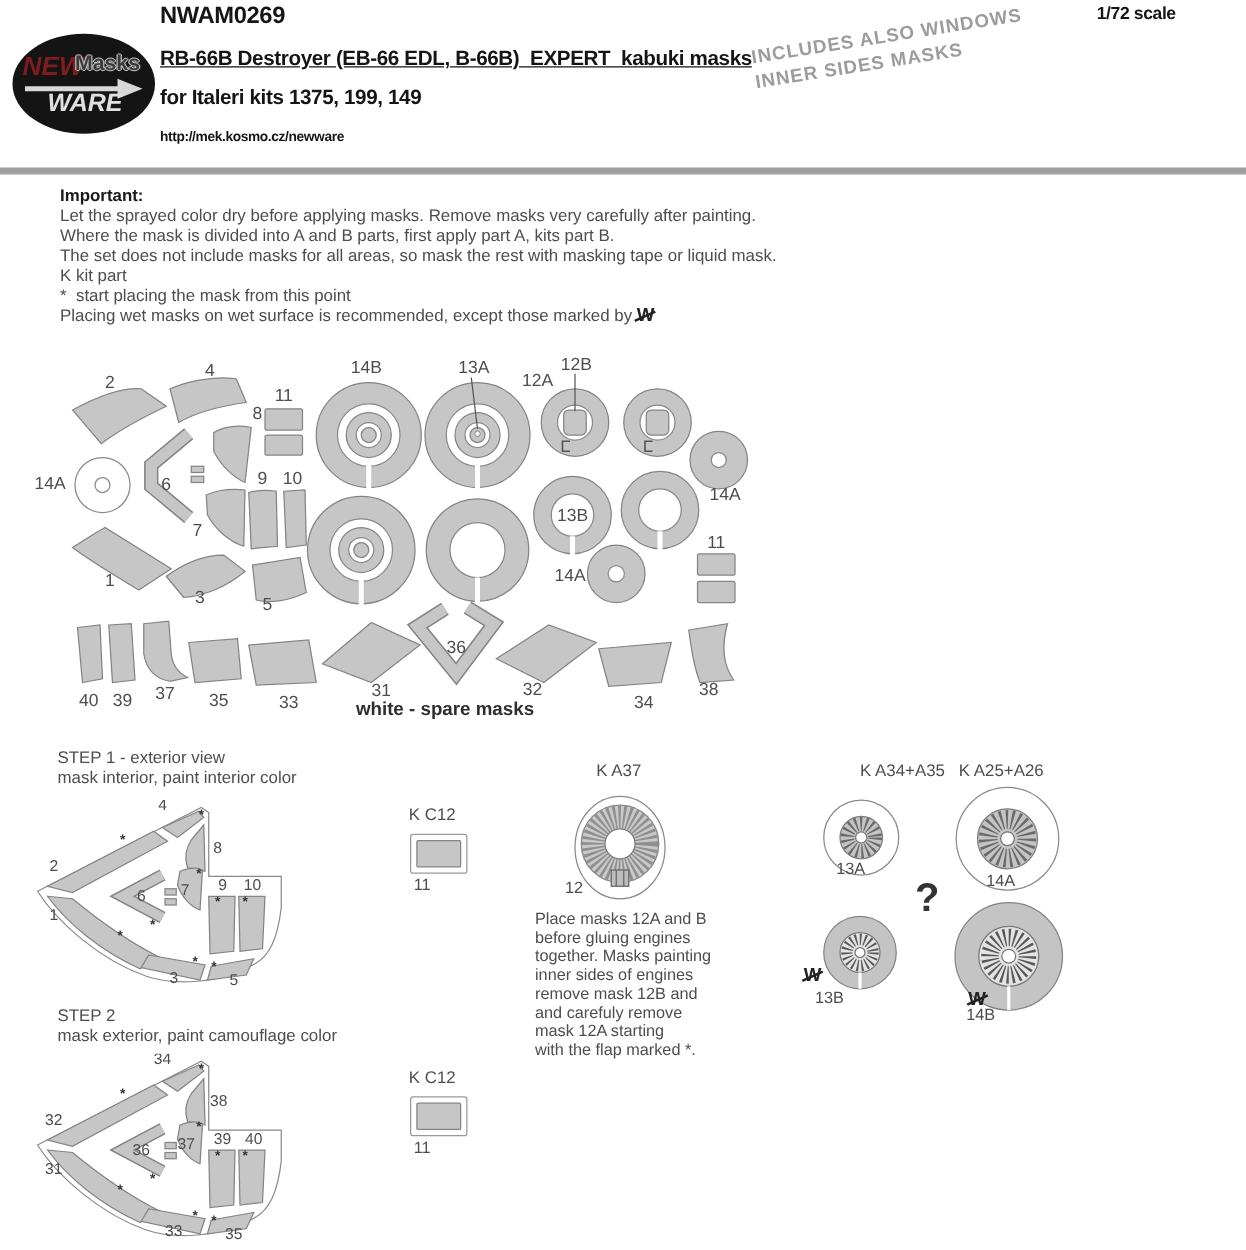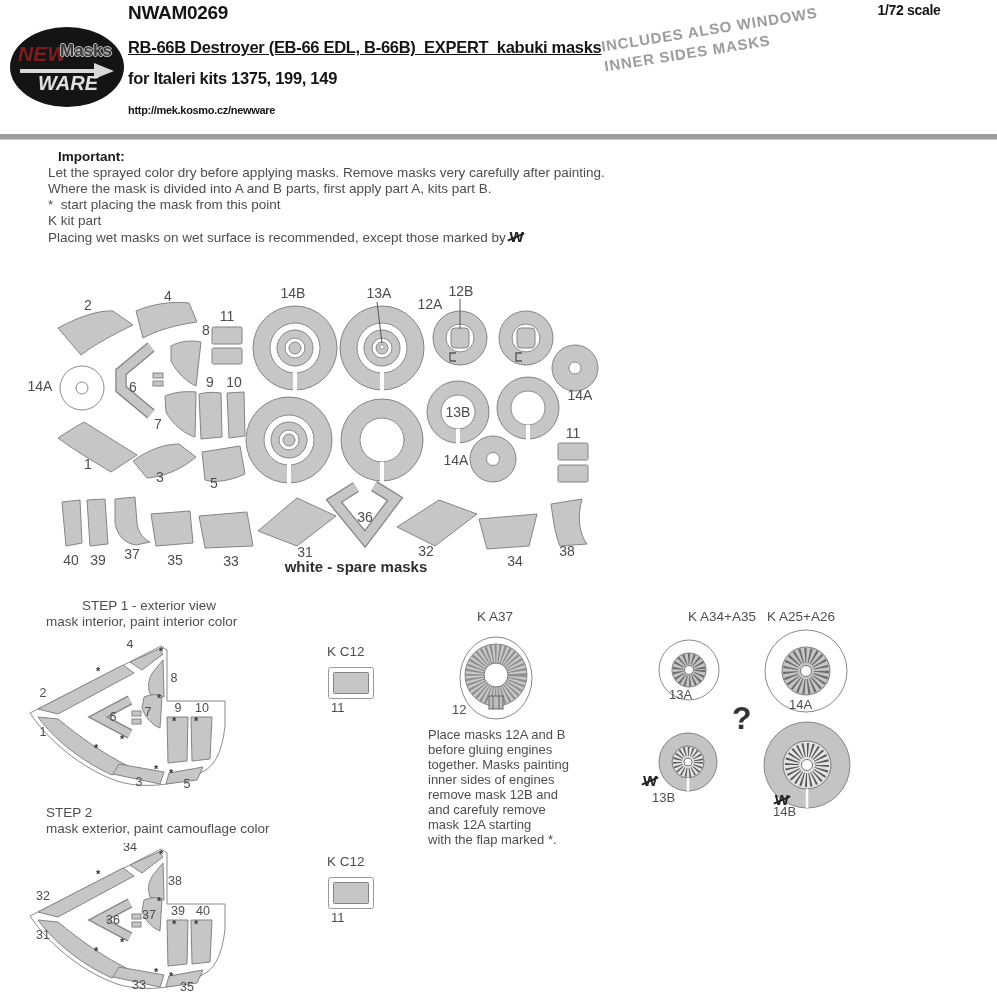--- a/index.html
+++ b/index.html
@@ -9,21 +9,21 @@
   .hbold{font-weight:700;color:#151515;letter-spacing:-0.3px;white-space:pre;}
   .code{font-size:19px;}
   .t1{font-size:16.5px;}
   .t2{font-size:16.5px;}
   .url{font-size:11px;}
   .email{font-size:17px;text-align:right;}
   .scale{font-size:14px;text-align:center;}
   .gray-note{color:#9c9c9c;font-weight:700;font-size:15px;letter-spacing:0.8px;white-space:pre;}
   .divider{left:0;top:134px;width:997px;height:5px;background:#9e9e9e;border-bottom:1px solid #c9c9c9;}
   .imp{font-size:13.5px;color:#4d4d4d;white-space:pre;line-height:16px;}
-  .imp-head{font-size:13.5px;font-weight:700;color:#1a1a1a;margin-left:10px;}
+  .imp-head{font-size:13.5px;font-weight:700;color:#1a1a1a;}
   .sec-title{font-size:13.5px;color:#4d4d4d;white-space:pre;}
   .lbl{font-size:13px;color:#4d4d4d;}
   .note-line{font-size:13px;color:#4d4d4d;line-height:15px;white-space:pre;}
   .qmark{font-size:32px;font-weight:700;color:#333;}
   svg text{font-family:"Liberation Sans",sans-serif;}
   .shape{fill:#c6c6c6;stroke:#848484;stroke-width:1;}
   .wfill{fill:#ffffff;stroke:#8a8a8a;stroke-width:1;}
   .slab{font-size:14px;fill:#4d4d4d;}
   .slab2{font-size:12.5px;fill:#4d4d4d;}
   .cap{font-size:15px;font-weight:700;fill:#2e2e2e;}
@@ -67,22 +67,23 @@
     <div class="gray-note" style="margin-top:3px;">INNER SIDES MASKS</div>
   </div>
 
   <div class="abs divider"></div>
 
   
   <div class="abs imp-head" style="left:48px;top:149px;">Important:</div>
   <div class="abs" style="left:48px;top:165px;">
     <div class="imp">Let the sprayed color dry before applying masks. Remove masks very carefully after painting.</div>
     <div class="imp">Where the mask is divided into A and B parts, first apply part A, kits part B.</div>
+    <div class="imp">The set does not include masks for all areas, so mask the rest with masking tape or liquid mask.</div>
+    <div class="imp">K kit part</div>
     <div class="imp">*  start placing the mask from this point</div>
-    <div class="imp">K kit part</div>
     <div class="imp"><span>Placing wet masks on wet surface is recommended, except those marked by </span><span class="wet">W</span></div>
   </div>
 
   
   <svg class="abs" style="left:0;top:285px;" width="610" height="300" viewBox="0 0 610 300">
 
     <path class="shape" d="M58,43 C80,31 100,25 113,26 L133,40 C112,50 94,60 81,70 Z"></path>
     <path class="shape" d="M136,26 C152,19 172,16 189,18 L197,37 C175,40 155,46 143,53 Z"></path>
     <path class="shape" d="M171,61 C180,56 191,55 201,57 L196,101 C187,97 177,88 171,76 Z"></path>
     <rect class="shape" x="212" y="42" width="30" height="17" rx="1.5"></rect>
@@ -211,21 +212,21 @@
     <text class="slab" x="231" y="281" text-anchor="middle">33</text>
     <text class="slab" x="305" y="272" text-anchor="middle">31</text>
     <text class="slab" x="365" y="237" text-anchor="middle">36</text>
     <text class="slab" x="426" y="271" text-anchor="middle">32</text>
     <text class="slab" x="515" y="281" text-anchor="middle">34</text>
     <text class="slab" x="567" y="271" text-anchor="middle">38</text>
     <text class="cap" x="356" y="287" text-anchor="middle">white - spare masks</text>
   </svg>
 
   
-  <div class="abs sec-title" style="left:46px;top:598px;margin-left:36px;">STEP 1 - exterior view</div>
+  <div class="abs sec-title" style="left:46px;top:598px;">STEP 1 - exterior view</div>
   <div class="abs sec-title" style="left:46px;top:614px;">mask interior, paint interior color</div>
   <svg class="abs" style="left:26px;top:640px;" width="210" height="155" viewBox="0 0 210 155">
     <path class="wfill" d="M4,73 L135,6 L141,10 L141,61 L199,61 L199,86 C196,112 189,125 178,131 C150,148 112,148 91,141 C54,128 20,98 4,73 Z"></path>
     <path class="shape" d="M12,69 L97,25 L108,33 L32,74 Z"></path>
     <path class="shape" d="M104,22 L133,9 L137,14 L116,30 Z"></path>
     <path class="shape" d="M127,32 L137,20 L138,57 L124,54 C121,45 123,38 127,32 Z"></path>
     <path class="band-o" style="stroke-width:10" d="M104,60 L72,77 L104,94"></path>
     <path class="band-i" style="stroke-width:7.5" d="M104,60 L72,77 L104,94"></path>
     <rect class="shape" x="106" y="71" width="9" height="5"></rect>
     <rect class="shape" x="106" y="79" width="9" height="5"></rect>

